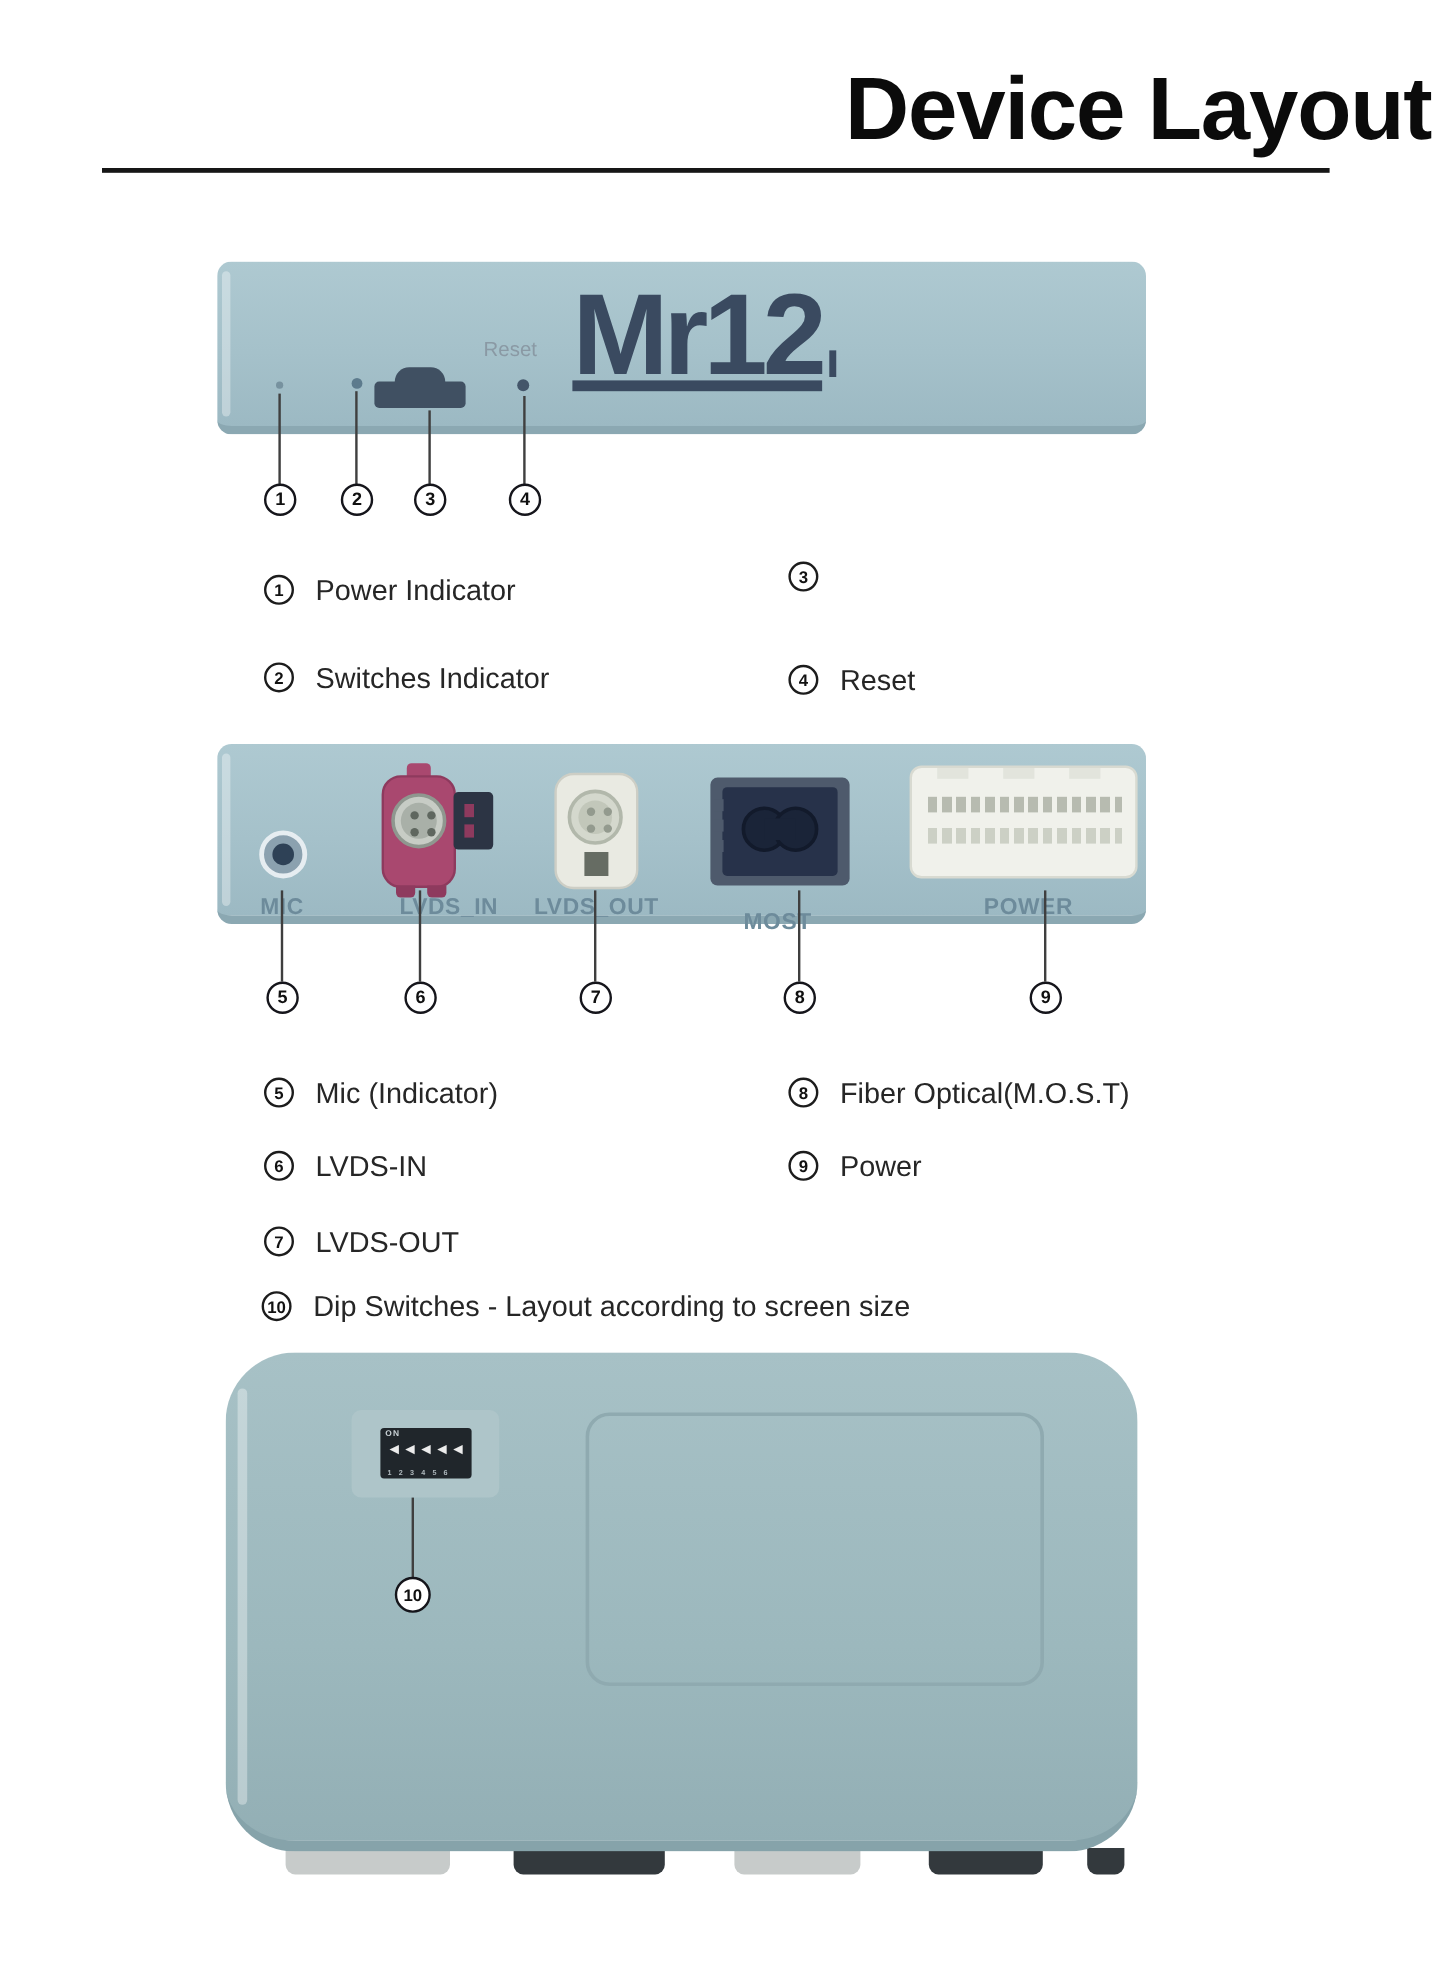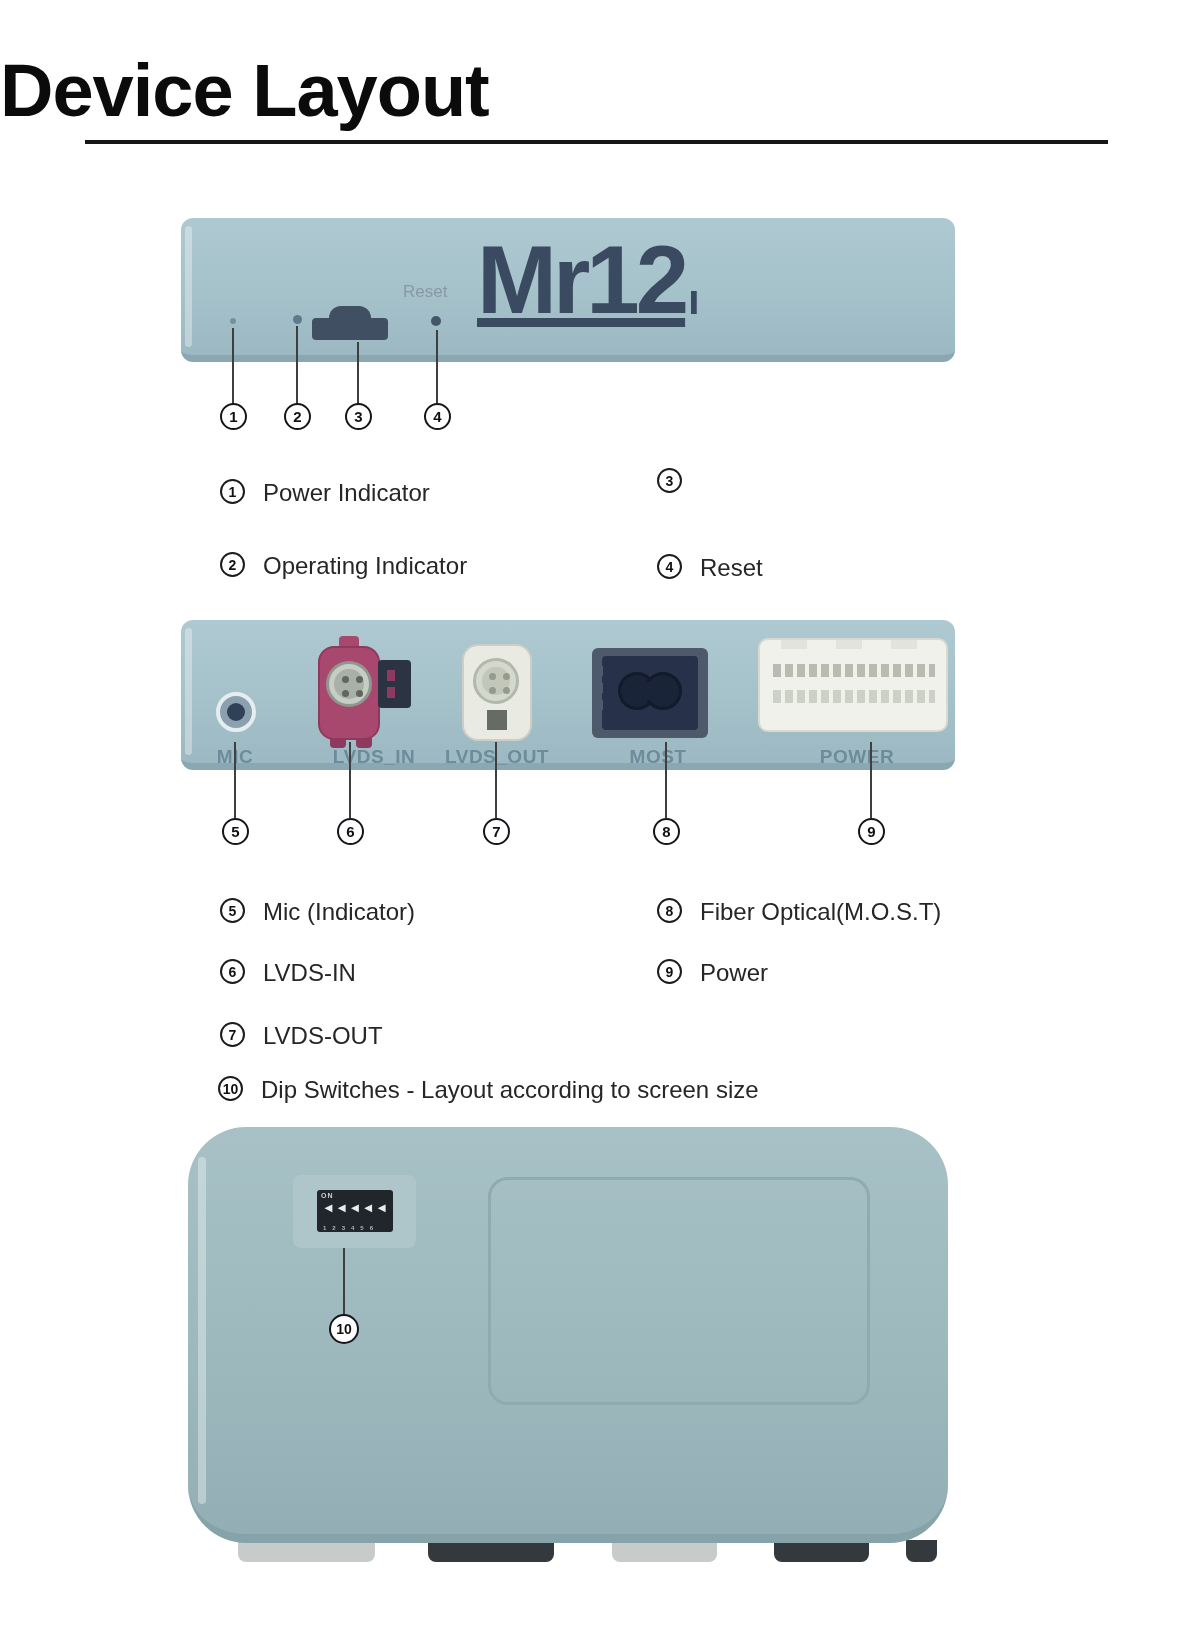--- a/index.html
+++ b/index.html
@@ -1,20 +1,20 @@
 <!DOCTYPE html>
 <html><head>
 <meta charset="utf-8">
 <style>
   html,body{margin:0;padding:0;background:#ffffff;}
   #canvas{position:relative;width:1193px;height:1640px;background:#fff;overflow:hidden;
           font-family:"Liberation Sans",sans-serif;}
 
   
-  .page-title{position:absolute;top:48px;left:0;right:0;text-align:left;
+  .page-title{position:absolute;top:48px;left:0;right:0;text-align:right;
     font-size:74px;font-weight:800;letter-spacing:-1px;color:#0b0b0b;}
   .title-rule{position:absolute;top:140px;left:85px;width:1023px;height:4px;background:#161616;}
 
   
   .panel{position:absolute;background:linear-gradient(180deg,#aec9d1 0%,#a5c1ca 55%,#9cb9c3 100%);
     border-radius:12px;border-bottom:7px solid #8ba8b2;box-sizing:content-box;z-index:1;}
   .panel::before{content:'';position:absolute;left:4px;top:8px;bottom:8px;width:7px;
     background:rgba(255,255,255,0.35);border-radius:4px;}
   .top-panel{left:181px;top:218px;width:774px;height:137px;}
   .mid-panel{left:181px;top:620px;width:774px;height:143px;}
@@ -145,21 +145,21 @@
   <div class="num-circle" style="left:284px;top:403px;">2</div>
   <div class="num-circle" style="left:345px;top:403px;">3</div>
   <div class="num-circle" style="left:424px;top:403px;">4</div>
 
   <div class="legend-row" style="left:220px;top:478px;">
     <span class="lnum">1</span>
     <span class="ltext">Power Indicator</span>
   </div>
   <div class="legend-row" style="left:220px;top:551px;">
     <span class="lnum">2</span>
-    <span class="ltext">Operating Indicator</span>
+    <span class="ltext">Switches Indicator</span>
   </div>
   <div class="legend-row" style="left:657px;top:467px;">
     <span class="lnum">3</span>
   </div>
   <div class="legend-row" style="left:657px;top:553px;">
     <span class="lnum">4</span>
     <span class="ltext">Reset</span>
   </div>
 
   <div class="panel mid-panel">
@@ -187,21 +187,21 @@
     <div class="most-bar"></div>
 
     <div class="power-body"></div>
     <div class="power-notch"></div>
     <div class="power-row pr1"></div>
     <div class="power-row pr2"></div>
 
     <div class="port-label" style="left:54px;">MIC</div>
     <div class="port-label" style="left:167px;margin-left:26px;">LVDS_IN</div>
     <div class="port-label" style="left:316px;">LVDS_OUT</div>
-    <div class="port-label" style="left:477px;">MOST</div>
+    <div class="port-label" style="left:467px;margin-top:12px;">MOST</div>
     <div class="port-label" style="left:676px;">POWER</div>
   </div>
 
   <div class="cline" style="left:234px;top:742px;height:76px;"></div>
   <div class="cline" style="left:349px;top:742px;height:76px;"></div>
   <div class="cline" style="left:495px;top:742px;height:76px;"></div>
   <div class="cline" style="left:665px;top:742px;height:76px;"></div>
   <div class="cline" style="left:870px;top:742px;height:76px;"></div>
 
   <div class="num-circle" style="left:222px;top:818px;">5</div>

